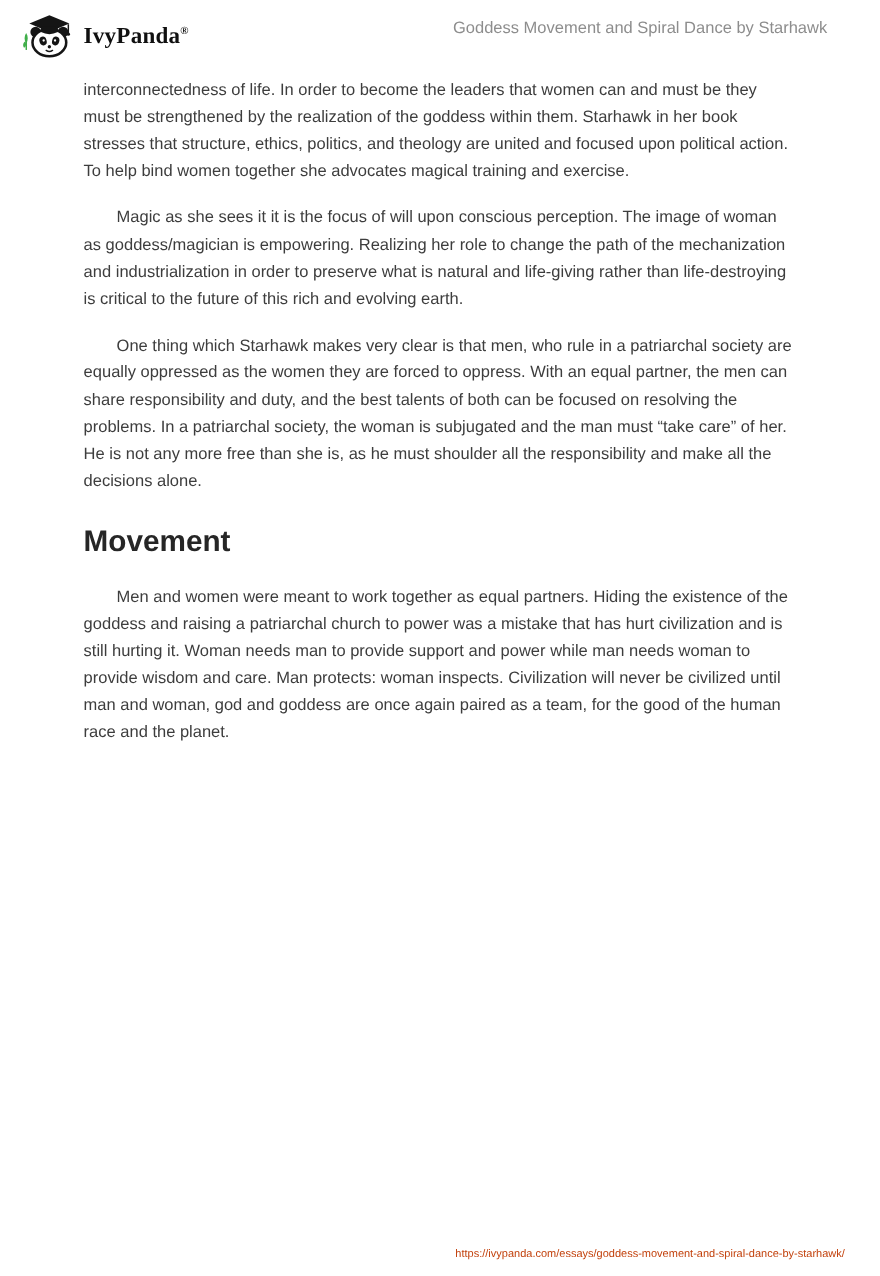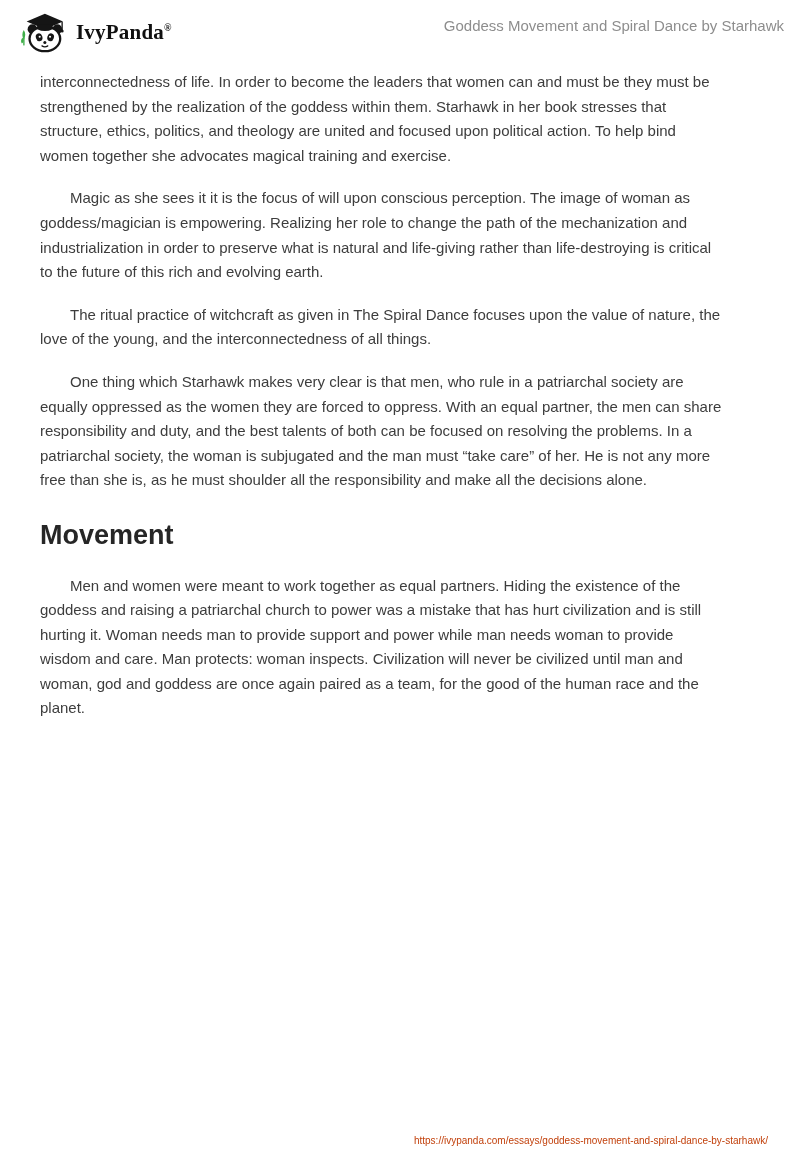--- a/index.html
+++ b/index.html
@@ -9,21 +9,21 @@
     background:#ffffff;
     font-family:"Liberation Sans", sans-serif;
     position:relative;
     overflow:hidden;
   }
 
   
   .header {
     display:flex;
     align-items:center;
-    padding:8px 16px 0 18px;
+    padding:8px 48px 0 18px;
     height:56px;
   }
   .logo-wrap {
     width:48px; height:48px;
     display:flex; align-items:center; justify-content:center;
     flex:0 0 auto;
   }
   .brand {
     font-family:"Liberation Serif", serif;
     font-weight:bold;
@@ -39,21 +39,21 @@
   }
   .doc-title {
     margin-left:auto;
     color:#8d8d8d;
     font-size:15px;
     margin-top:-14px;
   }
 
   
   .content {
-    padding:14px 76px 0 40px;
+    padding:14px 76px 0 76px;
     color:#3d3d3d;
     font-size:15px;
     line-height:24.6px;
   }
   .content p {
     margin:0 0 18px 0;
     text-indent:30px;
   }
   .content p.continuation {
     text-indent:0;
@@ -106,21 +106,20 @@
       <circle cx="45" cy="23" r="1.6" fill="#151515"></circle>
     </svg>
   </div>
   <div class="brand"><span>IvyPanda</span><span class="reg">®</span></div>
   <div class="doc-title">Goddess Movement and Spiral Dance by Starhawk</div>
 </div>
 
 <div class="content">
   <p class="continuation">interconnectedness of life. In order to become the leaders that women can and must be they must be strengthened by the realization of the goddess within them. Starhawk in her book stresses that structure, ethics, politics, and theology are united and focused upon political action. To help bind women together she advocates magical training and exercise.</p>
   <p>Magic as she sees it it is the focus of will upon conscious perception. The image of woman as goddess/magician is empowering. Realizing her role to change the path of the mechanization and industrialization in order to preserve what is natural and life-giving rather than life-destroying is critical to the future of this rich and evolving earth.</p>
-  <p>The ritual practice of witchcraft as given in The Spiral Dance focuses upon the value of nature, the love of the young, and the interconnectedness of all things.</p>
   <p>One thing which Starhawk makes very clear is that men, who rule in a patriarchal society are equally oppressed as the women they are forced to oppress. With an equal partner, the men can share responsibility and duty, and the best talents of both can be focused on resolving the problems. In a patriarchal society, the woman is subjugated and the man must “take care” of her. He is not any more free than she is, as he must shoulder all the responsibility and make all the decisions alone.</p>
 
   <h1 class="summary-heading">Movement</h1>
 
   <p>Men and women were meant to work together as equal partners. Hiding the existence of the goddess and raising a patriarchal church to power was a mistake that has hurt civilization and is still hurting it. Woman needs man to provide support and power while man needs woman to provide wisdom and care. Man protects: woman inspects. Civilization will never be civilized until man and woman, god and goddess are once again paired as a team, for the good of the human race and the planet.</p>
 </div>
 
 <div class="footer">https://ivypanda.com/essays/goddess-movement-and-spiral-dance-by-starhawk/</div>
 
 </body></html>

